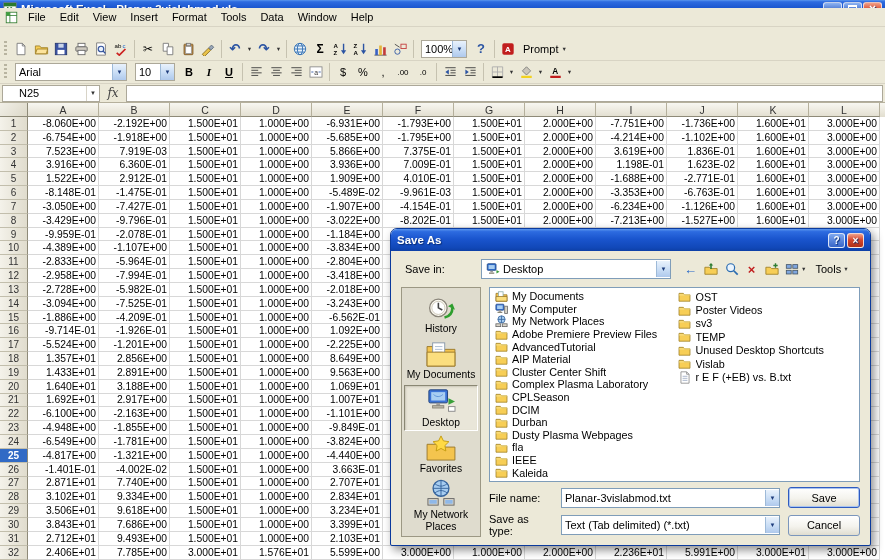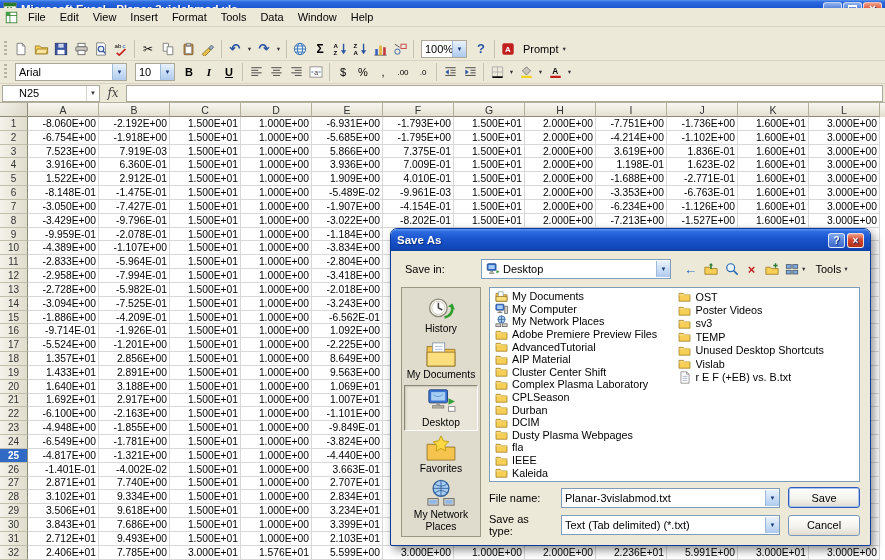--- a/index.html
+++ b/index.html
@@ -1170,30 +1170,30 @@
                   </span>
                   <span class="flabel">CPLSeason</span>
                 </div>
                 <div class="fitem">
                   <span class="fi">
                     <svg width="13" height="11" viewBox="0 0 16 14">
                       <path d="M1 3h5.5L8 4.8h7V13H1z" fill="#F7CE56" stroke="#A08128"></path>
                       <path d="M1 5h14" stroke="#FBE89A"></path>
                     </svg>
                   </span>
+                  <span class="flabel">DCIM</span>
+                </div>
+                <div class="fitem">
+                  <span class="fi">
+                    <svg width="13" height="11" viewBox="0 0 16 14">
+                      <path d="M1 3h5.5L8 4.8h7V13H1z" fill="#F7CE56" stroke="#A08128"></path>
+                      <path d="M1 5h14" stroke="#FBE89A"></path>
+                    </svg>
+                  </span>
                   <span class="flabel">Durban</span>
-                </div>
-                <div class="fitem">
-                  <span class="fi">
-                    <svg width="13" height="11" viewBox="0 0 16 14">
-                      <path d="M1 3h5.5L8 4.8h7V13H1z" fill="#F7CE56" stroke="#A08128"></path>
-                      <path d="M1 5h14" stroke="#FBE89A"></path>
-                    </svg>
-                  </span>
-                  <span class="flabel">DCIM</span>
                 </div>
                 <div class="fitem">
                   <span class="fi">
                     <svg width="13" height="11" viewBox="0 0 16 14">
                       <path d="M1 3h5.5L8 4.8h7V13H1z" fill="#F7CE56" stroke="#A08128"></path>
                       <path d="M1 5h14" stroke="#FBE89A"></path>
                     </svg>
                   </span>
                   <span class="flabel">Dusty Plasma Webpages</span>
                 </div>

